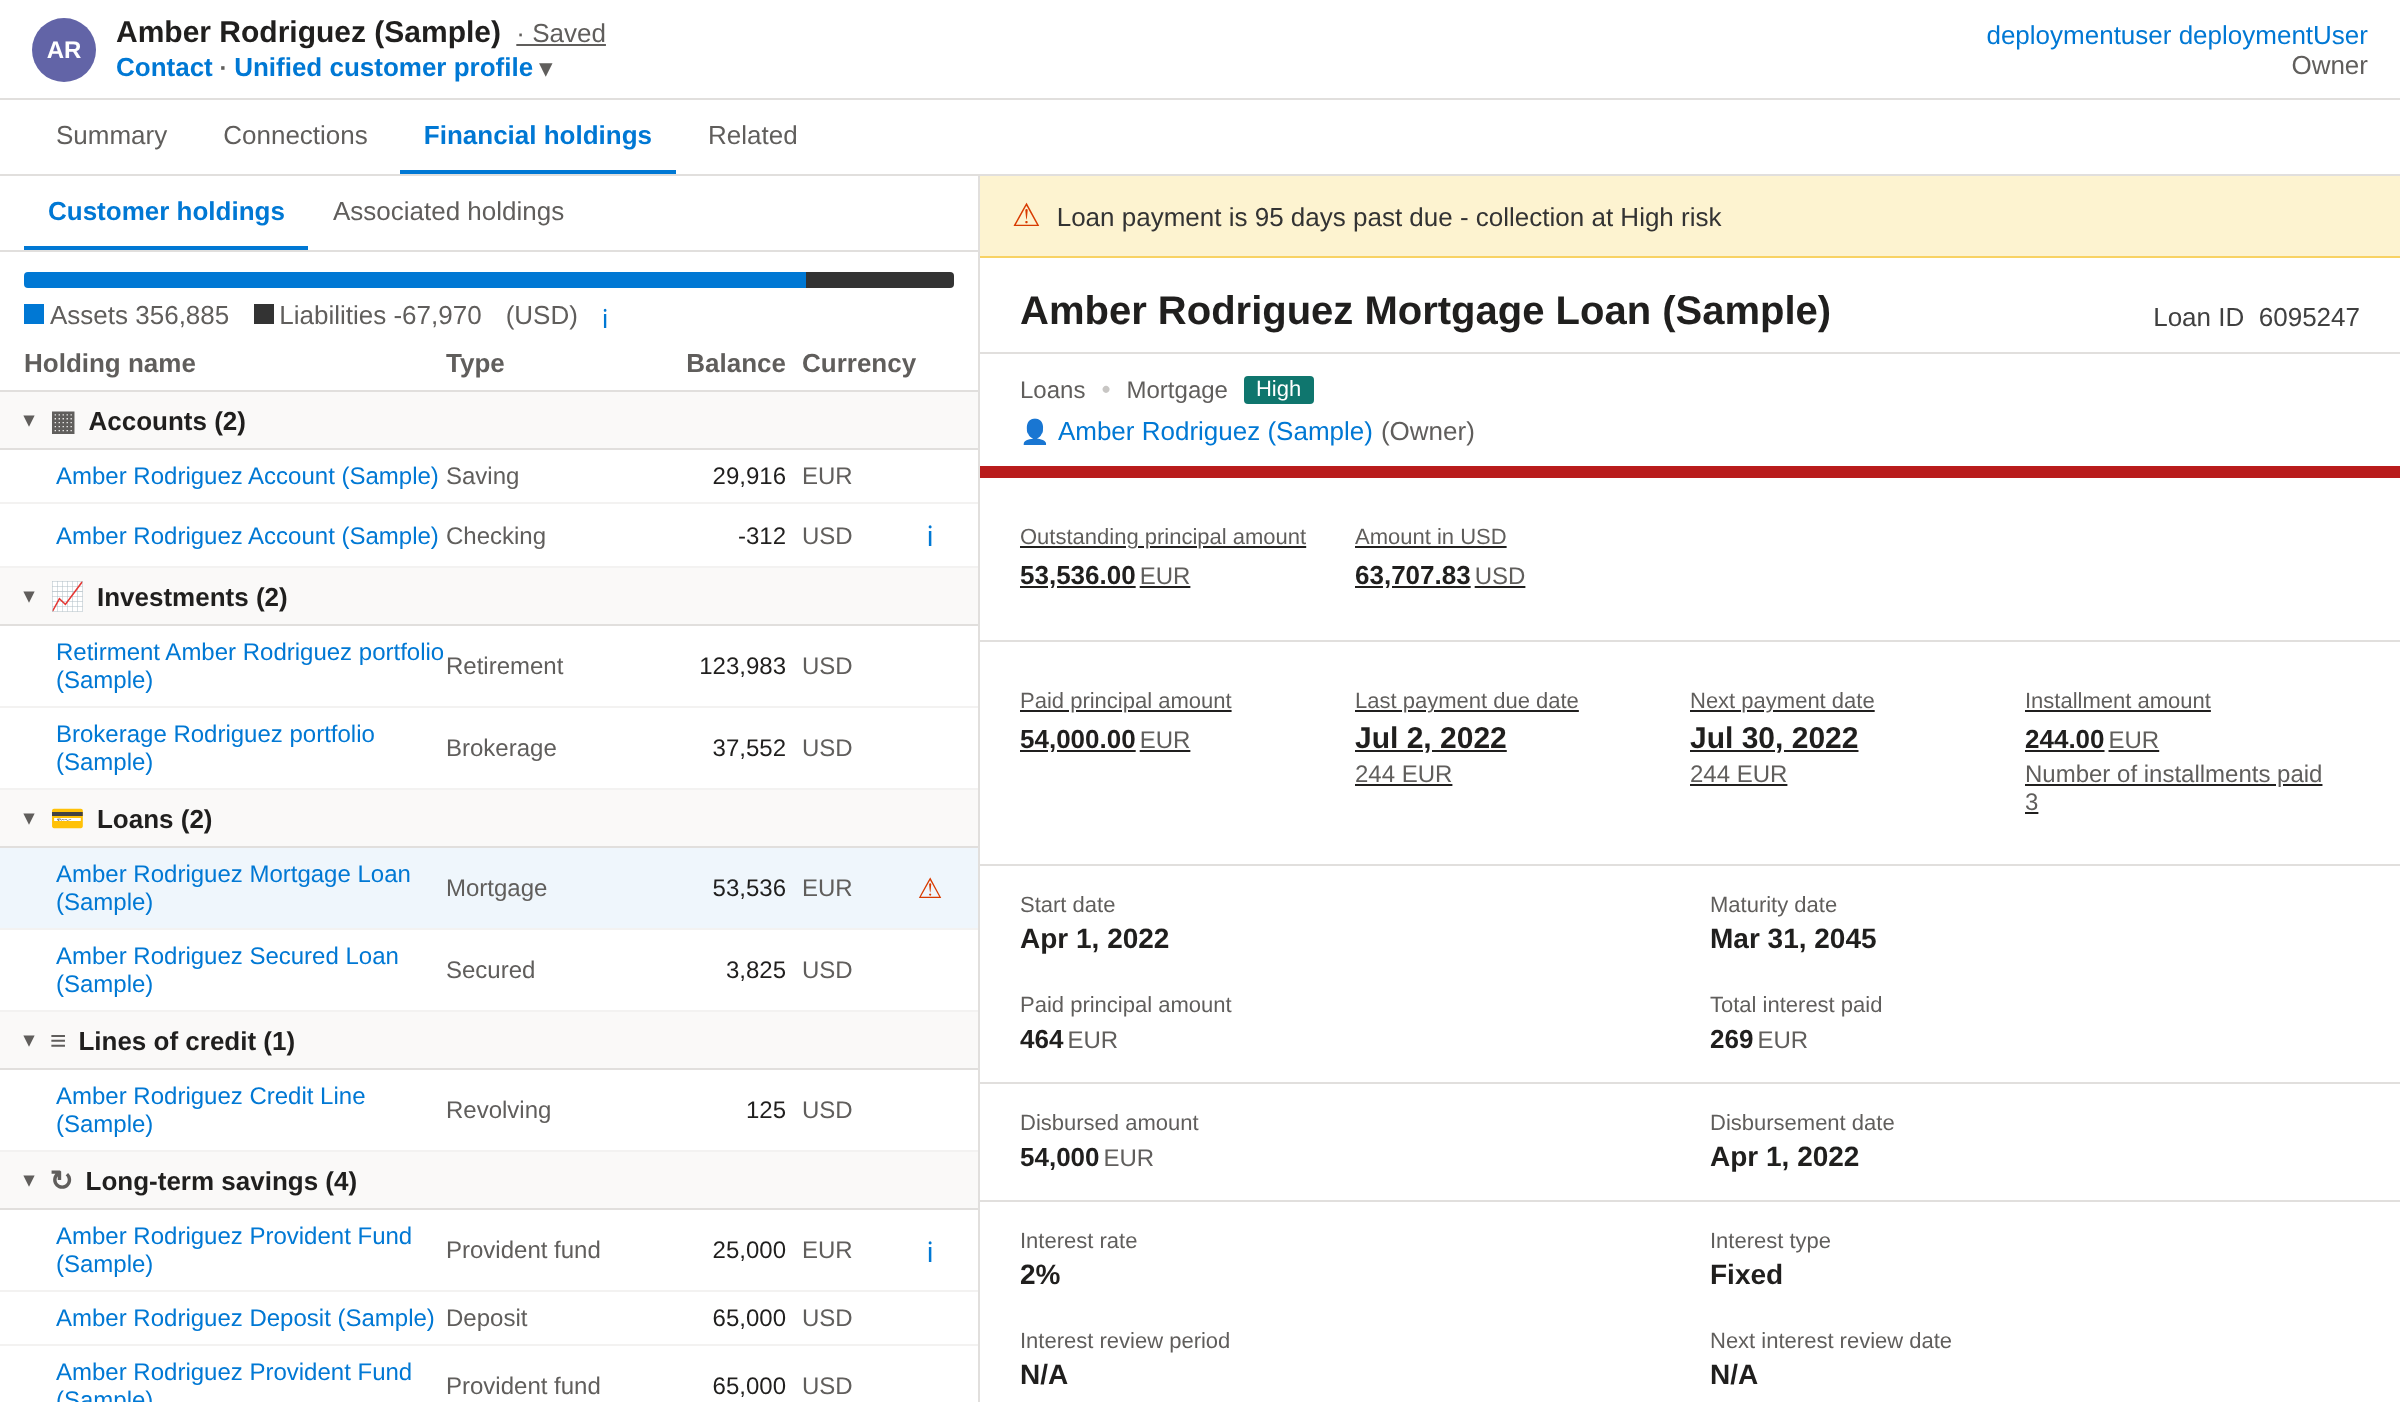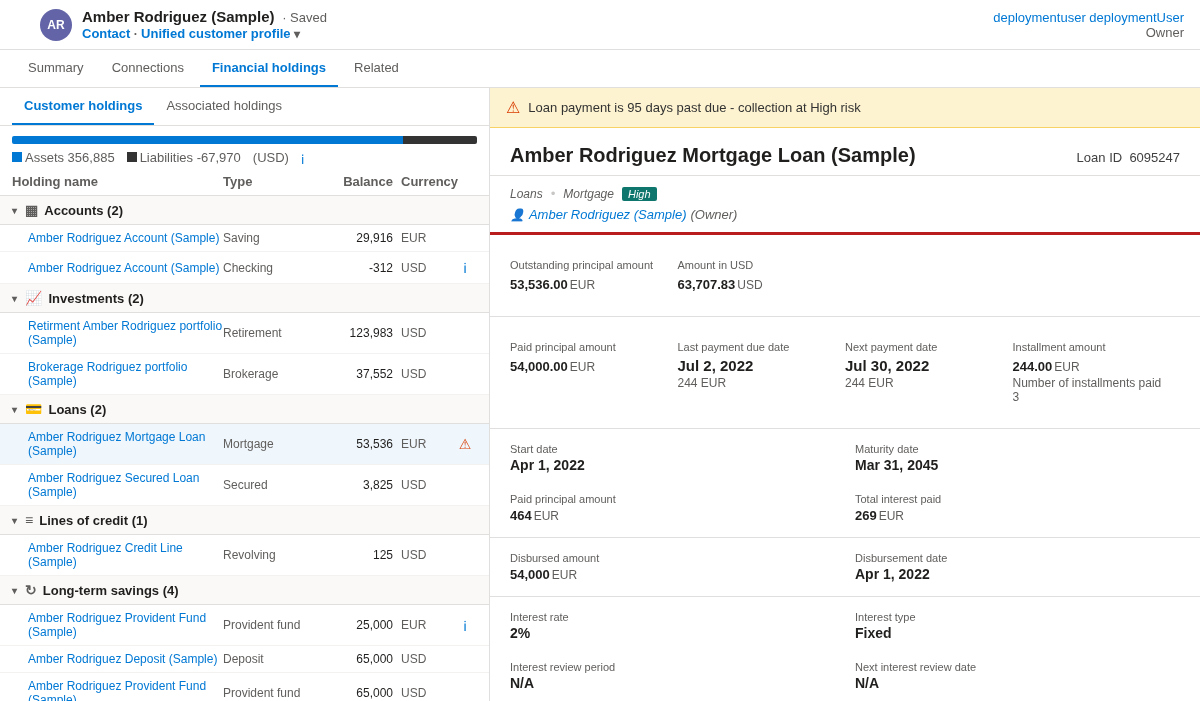--- a/index.html
+++ b/index.html
@@ -1,23 +1,23 @@
 <!DOCTYPE html>
 <html><head>
   <meta charset="utf-8">
   <style>
     * { box-sizing: border-box; margin: 0; padding: 0; font-family: 'Segoe UI', sans-serif; font-size: 13px; }
     body { background: #f3f2f1; color: #201f1e; overflow: hidden; }
 
     
     .header { background: #fff; border-bottom: 1px solid #e1dfdd; padding: 8px 16px; display: flex; align-items: center; justify-content: space-between; }
-    .header-left { display: flex; align-items: center; gap: 10px; margin-left: 24px; }
+    .header-left { display: flex; align-items: center; gap: 10px; }
     .avatar { width: 32px; height: 32px; background: #6264a7; border-radius: 50%; display: flex; align-items: center; justify-content: center; color: #fff; font-size: 12px; font-weight: 600; flex-shrink: 0; }
     .header-name { font-size: 15px; font-weight: 600; color: #201f1e; }
-    .header-saved { font-size: 13px; color: #605e5c; margin-left: 4px; }
+    .header-saved { font-size: 13px; color: #605e5c; margin-left: 4px; text-decoration: underline; }
     .header-sub { font-size: 12px; color: #605e5c; margin-top: 1px; font-weight: bold; }
     .header-sub a { color: #0078d4; text-decoration: none; }
     .header-right { font-size: 12px; color: #0078d4; text-align: right; }
     .header-right .owner { color: #605e5c; }
 
     
     .nav { background: #fff; border-bottom: 1px solid #e1dfdd; display: flex; padding: 0 16px; gap: 4px; }
     .nav-item { padding: 10px 12px; font-size: 13px; color: #605e5c; cursor: pointer; border-bottom: 2px solid transparent; text-decoration: none; }
     .nav-item.active { color: #0078d4; border-bottom: 2px solid #0078d4; font-weight: 600; }
 
@@ -65,30 +65,30 @@
 
     
     .right-panel { flex: 1; background: #fff; overflow-y: auto; }
     .alert-banner { background: #fdf3d0; border-bottom: 1px solid #f8d264; padding: 10px 16px; display: flex; align-items: center; gap: 8px; font-size: 13px; color: #333; }
     .alert-icon { color: #d83b01; font-size: 16px; }
 
     .detail-header { padding: 16px 20px 8px; display: flex; justify-content: space-between; align-items: flex-start; border-bottom: 1px solid #e1dfdd; }
     .detail-title { font-size: 20px; font-weight: 600; color: #201f1e; }
     .loan-id { font-size: 13px; color: #404040; margin-top: 6px; margin-left: 46px; }
 
-    .detail-meta { padding: 10px 20px; border-bottom: 3px solid #b91c1c; font-style: italic; }
+    .detail-meta { padding: 10px 20px; border-bottom: 6px solid #b91c1c; }
     .meta-tags { display: flex; align-items: center; gap: 8px; margin-bottom: 6px; }
     .tag { font-size: 12px; color: #605e5c; }
     .tag-separator { color: #c8c6c4; }
     .badge { background: #0f766e; color: #fff; font-size: 11px; padding: 1px 6px; border-radius: 2px; }
     .meta-owner { display: flex; align-items: center; gap: 4px; font-size: 13px; color: #0078d4; }
     .owner-icon { color: #605e5c; font-size: 12px; }
 
     .detail-grid { padding: 16px 20px; display: grid; grid-template-columns: 1fr 1fr 1fr 1fr; gap: 0; border-bottom: 1px solid #e1dfdd; }
-    .detail-cell { padding: 8px 12px 8px 0; }
+    .detail-cell { padding: 8px 12px 8px 0; text-decoration: underline; }
     .detail-cell .label { font-size: 11px; color: #605e5c; margin-bottom: 4px; }
     .detail-cell .value { font-size: 15px; font-weight: 600; color: #201f1e; }
     .detail-cell .value .unit { font-size: 12px; font-weight: 400; color: #605e5c; margin-left: 2px; }
     .detail-cell .sub-value { font-size: 12px; color: #605e5c; margin-top: 2px; }
 
     .detail-section { padding: 8px 20px; border-bottom: 1px solid #e1dfdd; }
     .section-grid { display: grid; grid-template-columns: 1fr 1fr; gap: 8px 20px; }
     .section-cell { padding: 6px 0; }
     .section-cell .label { font-size: 11px; color: #605e5c; margin-bottom: 2px; }
     .section-cell .value { font-size: 14px; font-weight: 600; color: #201f1e; }

